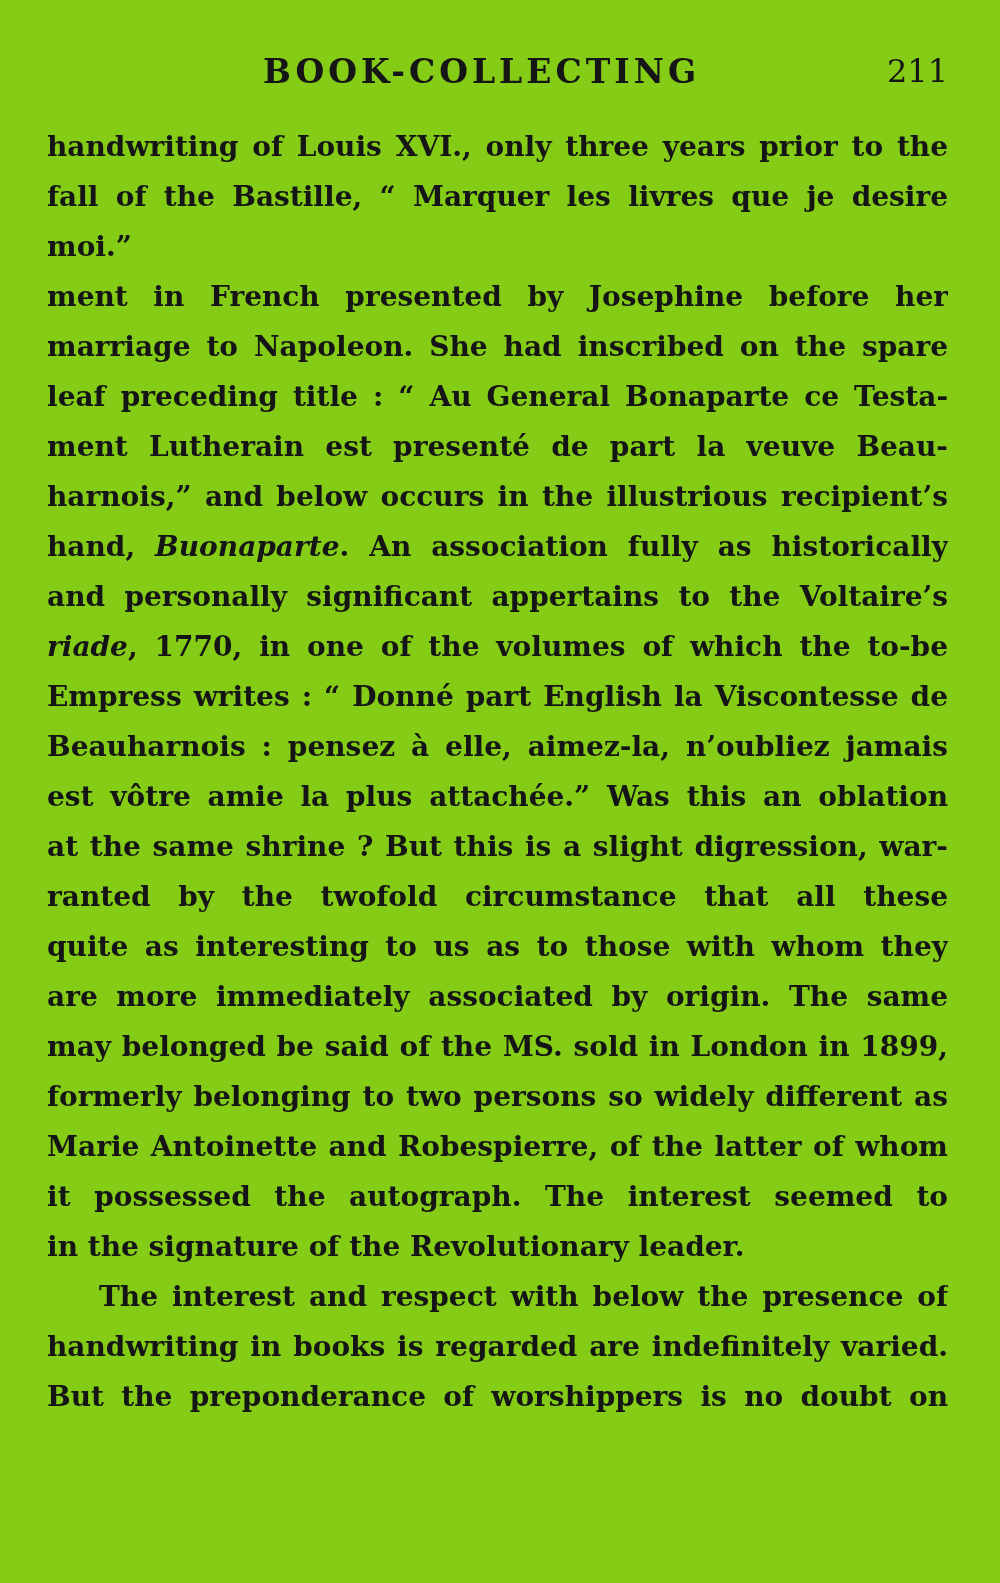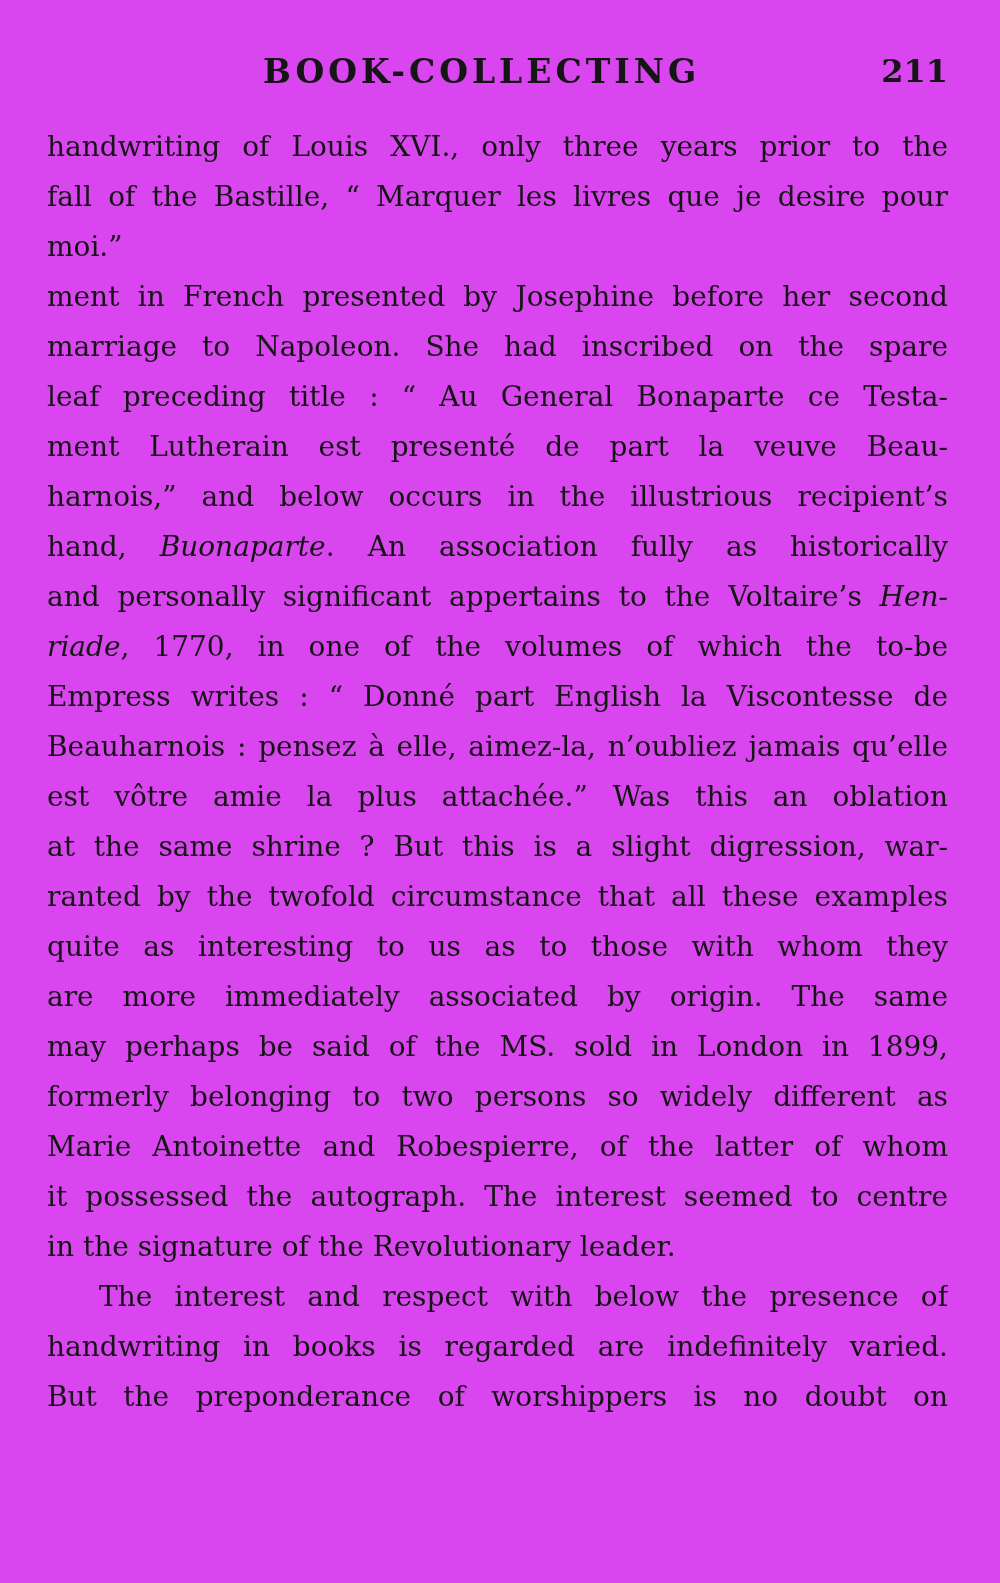--- a/index.html
+++ b/index.html
@@ -12,21 +12,21 @@
     height: 1583px;
     font-family: "DejaVu Serif", serif;
     color: #151515;
     overflow: hidden;
   }
   .page {
     box-sizing: border-box;
     width: 1000px;
     height: 1583px;
     padding: 52px 52px 0 47px;
-    background: #d946ef;
+    background: #84cc16;
   }
   .running-header {
     position: relative;
     height: 46px;
     margin-bottom: 24px;
   }
   .running-title {
     position: absolute;
     left: 50%;
     top: 0;
@@ -35,25 +35,26 @@
     font-size: 33px;
     font-weight: 700;
     letter-spacing: 4px;
     white-space: nowrap;
   }
   .page-number {
     position: absolute;
     right: 0;
     top: 0;
     font-size: 32px;
-    font-weight: 700;
+    font-weight: 400;
     margin-left: 24px;
   }
   .page-body {
     font-size: 28px;
+    font-weight: bold;
   }
   .paragraph {
     margin: 0;
   }
   .line {
     height: 50px;
     line-height: 50px;
     text-align: justify;
     text-align-last: justify;
     white-space: normal;
@@ -93,21 +94,21 @@
         <div class="line"><span>hand, </span><span class="italic">Buonaparte</span><span>.  An association fully as historically</span></div>
         <div class="line"><span>and personally significant appertains to the Voltaire’s </span><span class="italic">Hen-</span></div>
         <div class="line"><span class="italic">riade</span><span>, 1770, in one of the volumes of which the to-be</span></div>
         <div class="line"><span>Empress writes : “ Donné part English la Viscontesse de</span></div>
         <div class="line"><span>Beauharnois : pensez à elle, aimez-la, n’oubliez jamais qu’elle</span></div>
         <div class="line"><span>est vôtre amie la plus attachée.”  Was this an oblation</span></div>
         <div class="line"><span>at the same shrine ?  But this is a slight digression, war-</span></div>
         <div class="line"><span>ranted by the twofold circumstance that all these examples</span></div>
         <div class="line"><span>quite as interesting to us as to those with whom they</span></div>
         <div class="line"><span>are more immediately associated by origin.  The same</span></div>
-        <div class="line"><span>may perhaps be said of the MS. sold in London in 1899,</span></div>
+        <div class="line"><span>may belonged be said of the MS. sold in London in 1899,</span></div>
         <div class="line"><span>formerly belonging to two persons so widely different as</span></div>
         <div class="line"><span>Marie Antoinette and Robespierre, of the latter of whom</span></div>
         <div class="line"><span>it possessed the autograph.  The interest seemed to centre</span></div>
         <div class="line no-justify"><span>in the signature of the Revolutionary leader.</span></div>
       </div>
       <div class="paragraph">
         <div class="line indent"><span>The interest and respect with below the presence of</span></div>
         <div class="line"><span>handwriting in books is regarded are indefinitely varied.</span></div>
         <div class="line"><span>But the preponderance of worshippers is no doubt on</span></div>
       </div>

